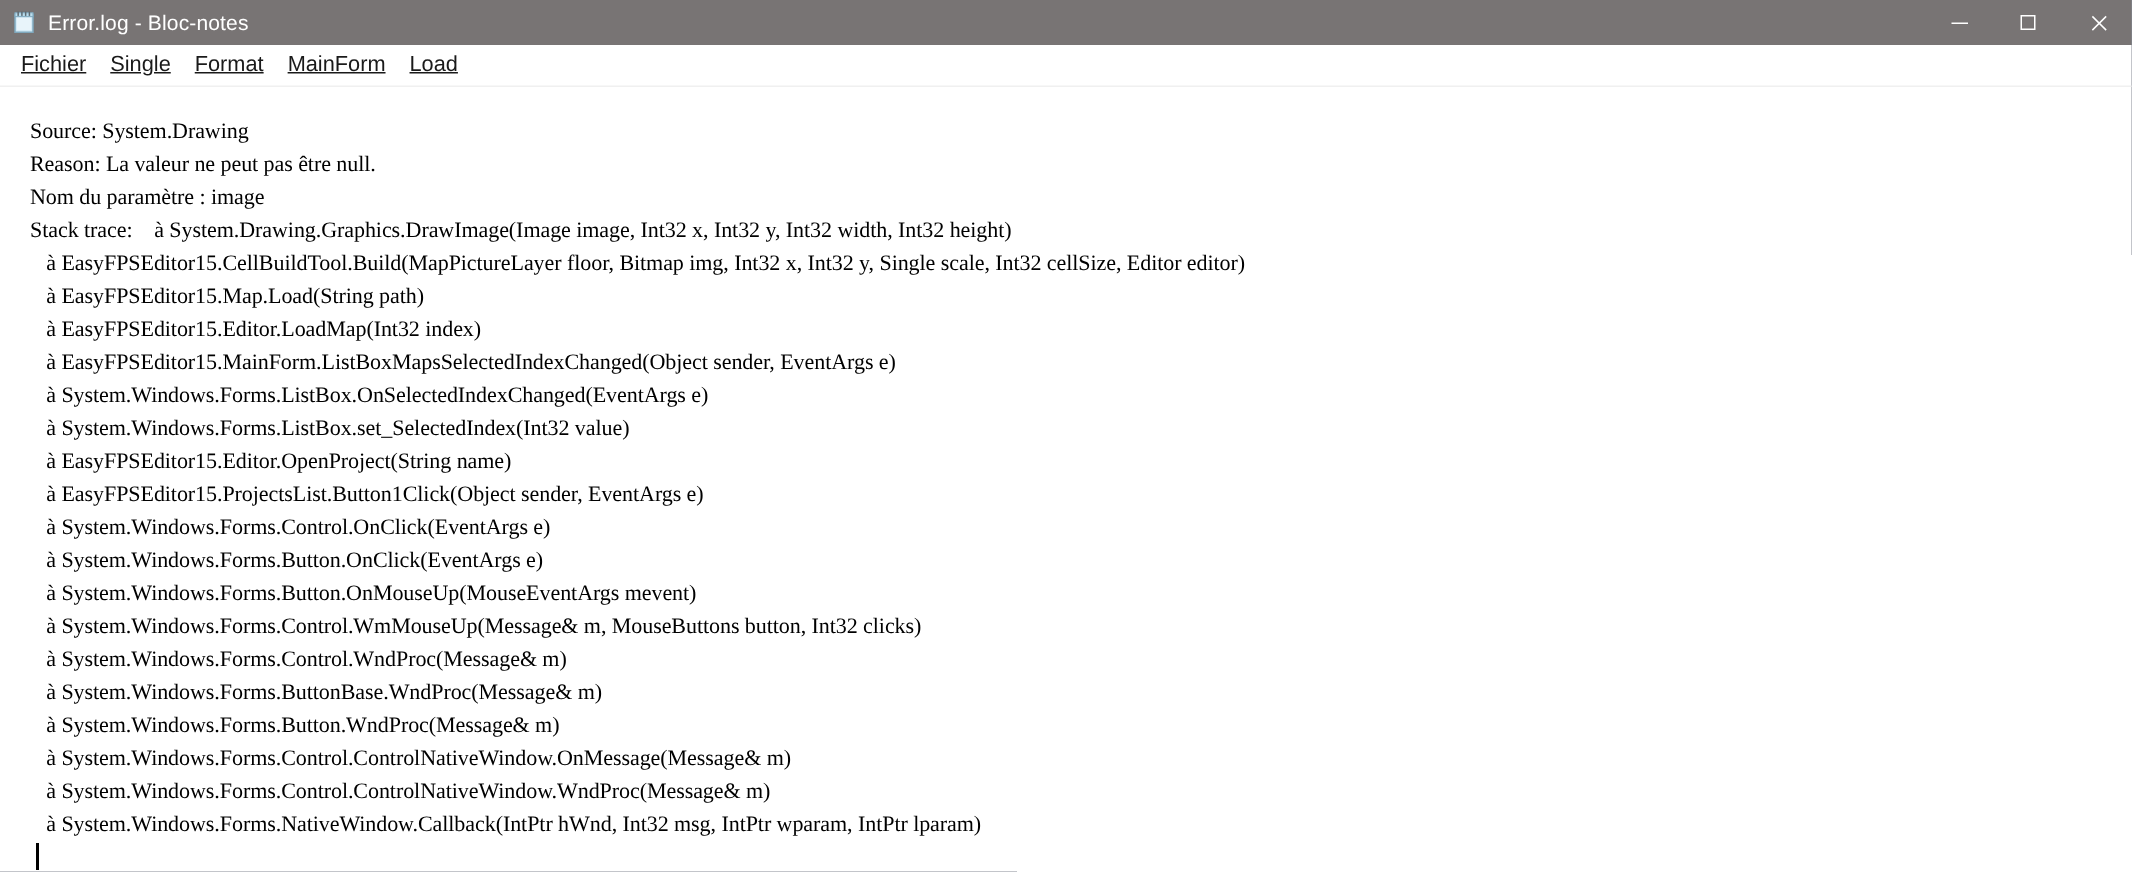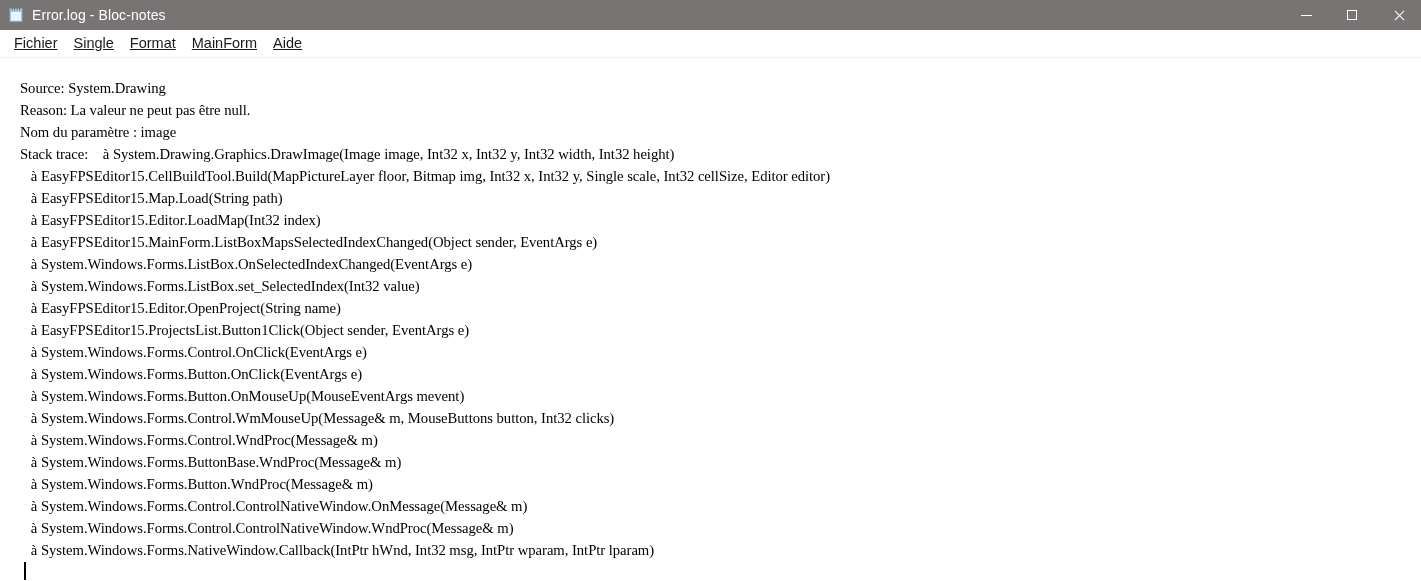--- a/index.html
+++ b/index.html
@@ -188,20 +188,20 @@
         <span class="glyph-close"></span>
       </button>
     </div>
   </div>
 
   <div id="menu-bar">
     <div class="menu-item">Fichier</div>
     <div class="menu-item">Single</div>
     <div class="menu-item">Format</div>
     <div class="menu-item">MainForm</div>
-    <div class="menu-item">Aide</div>
+    <div class="menu-item">Load</div>
   </div>
 
   <div id="text-area">
     <div id="text-content"><div class="text-line">Source: System.Drawing</div><div class="text-line">Reason: La valeur ne peut pas être null.</div><div class="text-line">Nom du paramètre : image</div><div class="text-line">Stack trace:    à System.Drawing.Graphics.DrawImage(Image image, Int32 x, Int32 y, Int32 width, Int32 height)</div><div class="text-line">   à EasyFPSEditor15.CellBuildTool.Build(MapPictureLayer floor, Bitmap img, Int32 x, Int32 y, Single scale, Int32 cellSize, Editor editor)</div><div class="text-line">   à EasyFPSEditor15.Map.Load(String path)</div><div class="text-line">   à EasyFPSEditor15.Editor.LoadMap(Int32 index)</div><div class="text-line">   à EasyFPSEditor15.MainForm.ListBoxMapsSelectedIndexChanged(Object sender, EventArgs e)</div><div class="text-line">   à System.Windows.Forms.ListBox.OnSelectedIndexChanged(EventArgs e)</div><div class="text-line">   à System.Windows.Forms.ListBox.set_SelectedIndex(Int32 value)</div><div class="text-line">   à EasyFPSEditor15.Editor.OpenProject(String name)</div><div class="text-line">   à EasyFPSEditor15.ProjectsList.Button1Click(Object sender, EventArgs e)</div><div class="text-line">   à System.Windows.Forms.Control.OnClick(EventArgs e)</div><div class="text-line">   à System.Windows.Forms.Button.OnClick(EventArgs e)</div><div class="text-line">   à System.Windows.Forms.Button.OnMouseUp(MouseEventArgs mevent)</div><div class="text-line">   à System.Windows.Forms.Control.WmMouseUp(Message&amp; m, MouseButtons button, Int32 clicks)</div><div class="text-line">   à System.Windows.Forms.Control.WndProc(Message&amp; m)</div><div class="text-line">   à System.Windows.Forms.ButtonBase.WndProc(Message&amp; m)</div><div class="text-line">   à System.Windows.Forms.Button.WndProc(Message&amp; m)</div><div class="text-line">   à System.Windows.Forms.Control.ControlNativeWindow.OnMessage(Message&amp; m)</div><div class="text-line">   à System.Windows.Forms.Control.ControlNativeWindow.WndProc(Message&amp; m)</div><div class="text-line">   à System.Windows.Forms.NativeWindow.Callback(IntPtr hWnd, Int32 msg, IntPtr wparam, IntPtr lparam)</div><div class="text-line" id="caret-line">&nbsp;<span id="text-caret"></span></div></div>
   </div>
 
 </div>
 
 </body></html>

